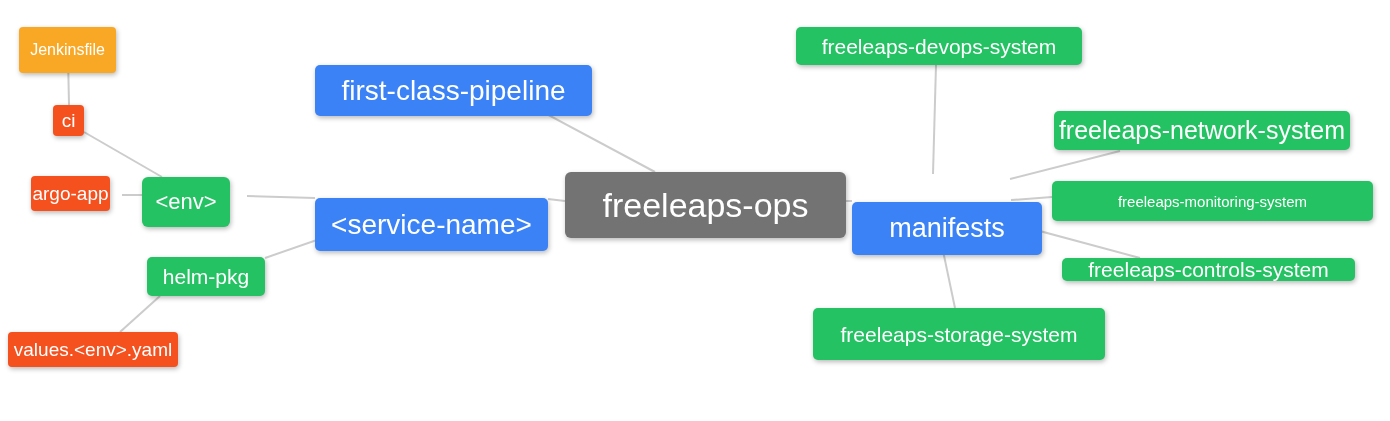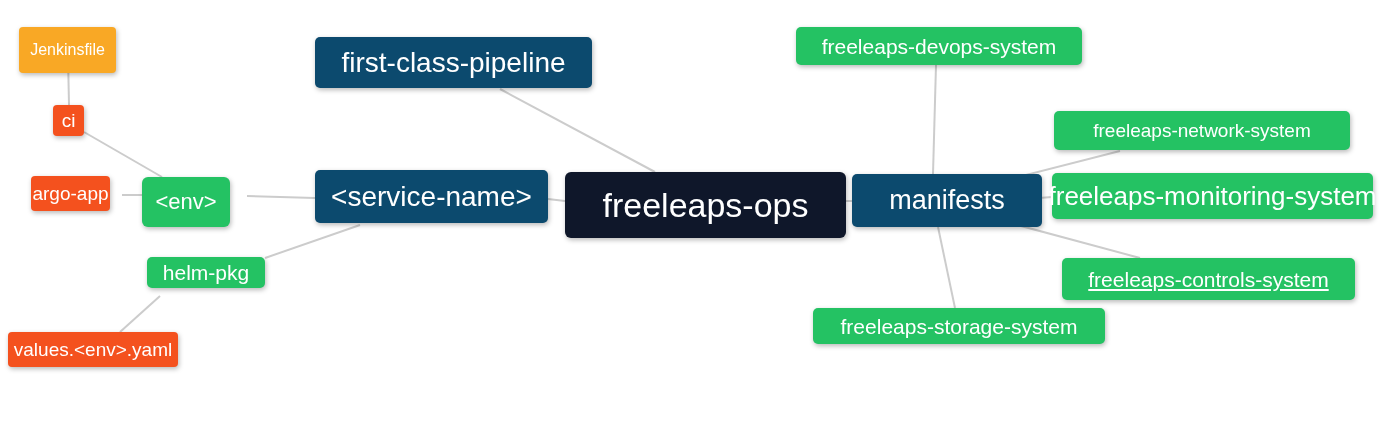--- a/index.html
+++ b/index.html
@@ -8,41 +8,41 @@
     font-family:"Liberation Sans", sans-serif;overflow:hidden;
   }
   #edge-layer{position:absolute;left:0;top:0;width:1390px;height:421px;}
   #edge-layer line{stroke:#cccccc;stroke-width:2;}
   .node{
     position:absolute;display:flex;align-items:center;justify-content:center;
     color:#ffffff;border-radius:5px;box-sizing:border-box;text-align:center;
     box-shadow:1px 2px 5px rgba(0,0,0,0.28);white-space:nowrap;cursor:default;
     line-height:1;
   }
-  .c-blue{background:#0c4a6e;}
-  .c-dark{background:#0f172a;}
+  .c-blue{background:#3b82f6;margin-top:28px;}
+  .c-dark{background:#737373;}
   .c-green{background:#24c263;}
   .c-red{background:#f4511e;}
   .c-orange{background:#f9a825;}
 
   .n-jenkinsfile{left:19px;top:27px;width:97px;height:46px;font-size:16px;border-radius:4px;}
   .n-ci{left:53px;top:105px;width:31px;height:31px;font-size:19px;border-radius:4px;}
   .n-argo-app{left:31px;top:176px;width:79px;height:35px;font-size:19px;border-radius:4px;}
   .n-env{left:142px;top:177px;width:88px;height:50px;font-size:22px;border-radius:6px;}
-  .n-helm-pkg{left:147px;top:257px;width:118px;height:31px;font-size:21px;}
+  .n-helm-pkg{left:147px;top:257px;width:118px;height:39px;font-size:21px;}
   .n-values{left:8px;top:332px;width:170px;height:35px;font-size:19px;border-radius:4px;}
   .n-pipeline{left:315px;top:37px;width:277px;height:51px;font-size:28px;}
   .n-service{left:315px;top:170px;width:233px;height:53px;font-size:28px;}
   .n-ops{left:565px;top:172px;width:281px;height:66px;font-size:34px;border-radius:6px;}
   .n-manifests{left:852px;top:174px;width:190px;height:53px;font-size:27px;}
   .n-devops{left:796px;top:27px;width:286px;height:38px;font-size:21px;}
-  .n-network{left:1054px;top:111px;width:296px;height:39px;font-size:19px;}
-  .n-monitoring{left:1052px;top:173px;width:321px;height:46px;font-size:26px;}
-  .n-controls{left:1062px;top:258px;width:293px;height:42px;font-size:21px;text-decoration:underline;}
-  .n-storage{left:813px;top:308px;width:292px;height:36px;font-size:21px;}
+  .n-network{left:1054px;top:111px;width:296px;height:39px;font-size:25px;}
+  .n-monitoring{left:1052px;top:181px;width:321px;height:40px;font-size:15px;}
+  .n-controls{left:1062px;top:258px;width:293px;height:23px;font-size:21px;}
+  .n-storage{left:813px;top:308px;width:292px;height:52px;font-size:21px;}
 </style>
 </head>
 <body>
 
 <svg id="edge-layer" viewBox="0 0 1390 421" xmlns="http://www.w3.org/2000/svg">
   <line x1="68" y1="57" x2="69" y2="105"></line>
   <line x1="84" y1="132" x2="162" y2="177"></line>
   <line x1="122" y1="195" x2="159" y2="195"></line>
   <line x1="247" y1="196" x2="315" y2="198"></line>
   <line x1="265" y1="258" x2="360" y2="225"></line>

